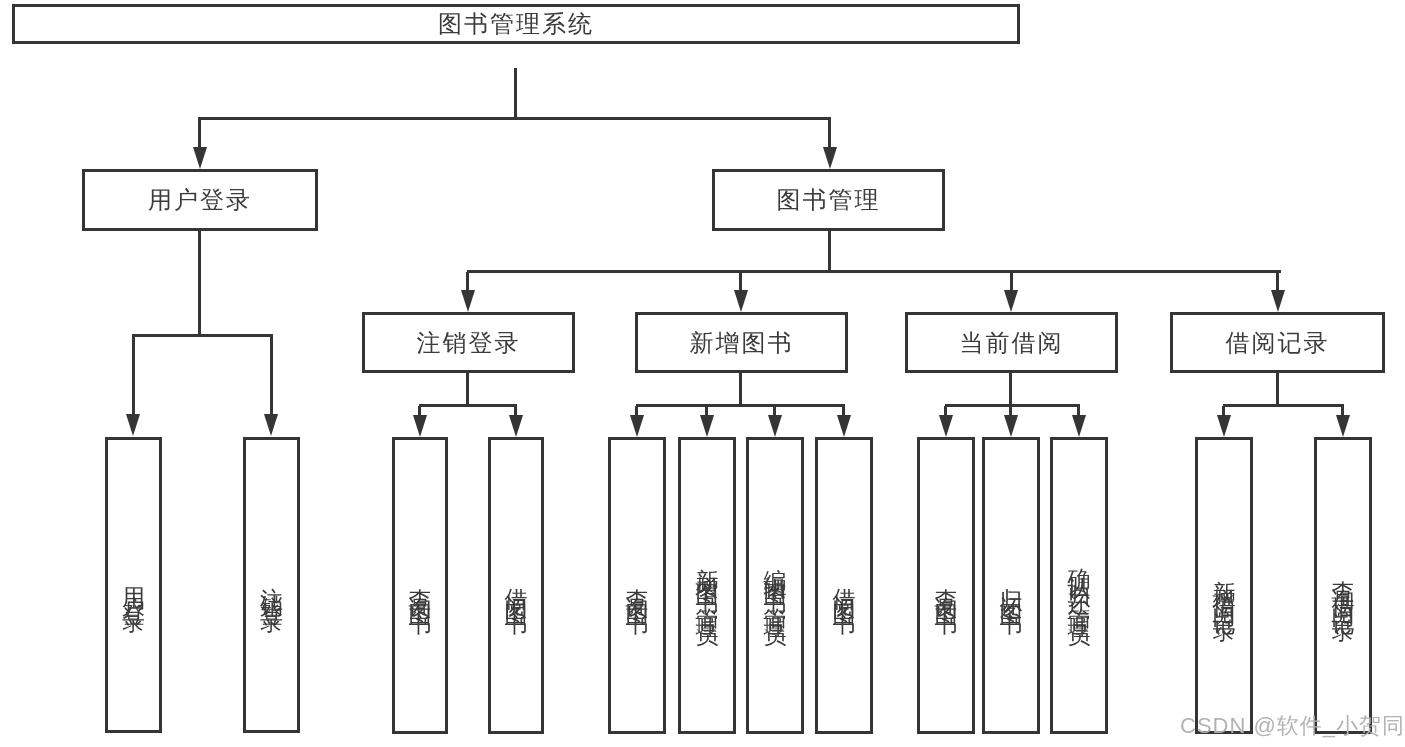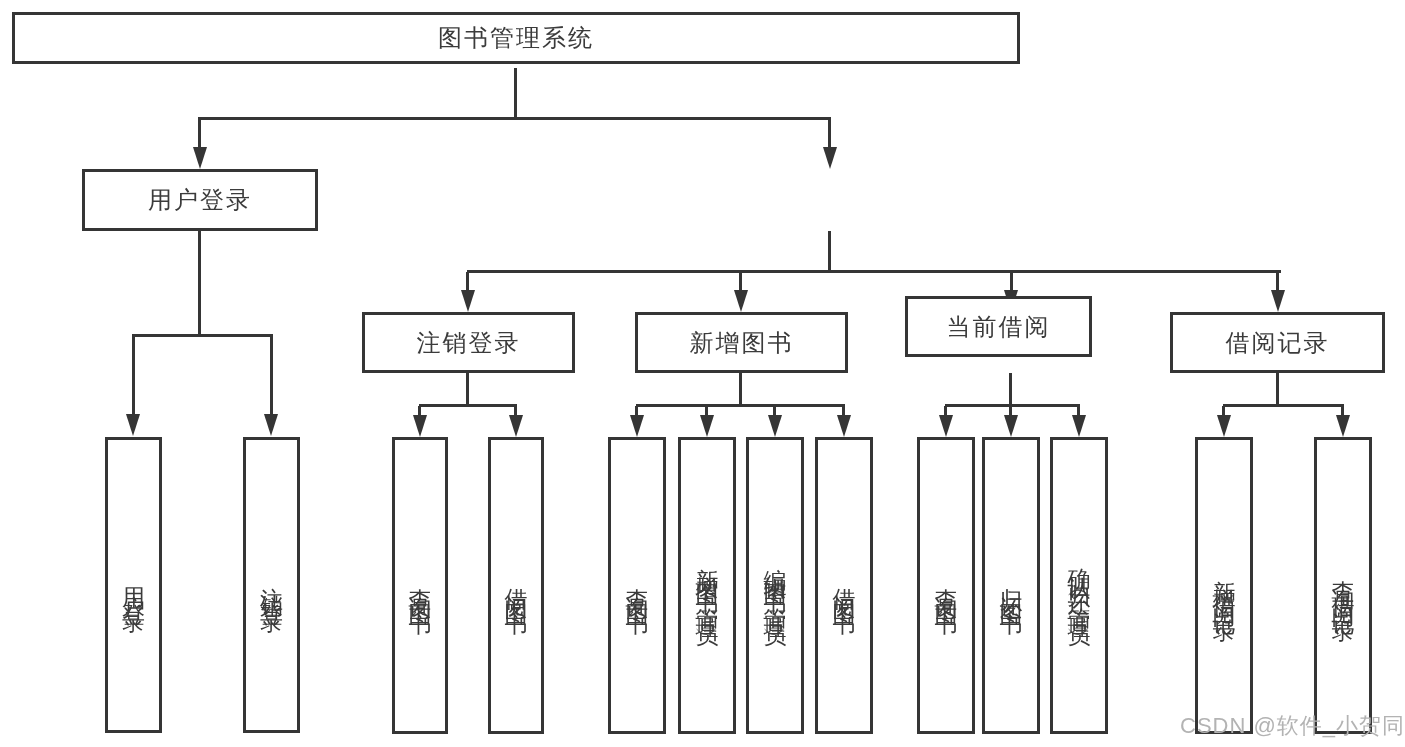--- a/index.html
+++ b/index.html
@@ -66,53 +66,56 @@
     color: #b3b3b3;
     z-index: 5;
     white-space: nowrap;
   }
 </style>
 </head>
 <body>
 
 <div id="stage">
 
-  <div class="bx hx" style="left:12px;top:12px;width:1008px;height:52px">
+  <div class="bx hx" style="left:12px;top:4px;width:1008px;height:40px">
     <span>图书管理系统</span>
   </div>
 
   <div class="ln" style="left:514px;top:68px;width:3px;height:51px"></div>
   <div class="ln" style="left:198px;top:117px;width:633px;height:3px"></div>
   <div class="ln" style="left:198px;top:119px;width:3px;height:30px"></div>
   <div class="arw" style="left:193px;top:147px"></div>
   <div class="ln" style="left:828px;top:119px;width:3px;height:30px"></div>
   <div class="arw" style="left:823px;top:147px"></div>
 
   <div class="bx hx" style="left:82px;top:169px;width:236px;height:62px">
     <span>用户登录</span>
+  </div>
+  <div class="bx hx" style="left:712px;top:169px;width:233px;height:62px">
+    <span>图书管理</span>
   </div>
 
   <div class="ln" style="left:828px;top:231px;width:3px;height:41px"></div>
   <div class="ln" style="left:467px;top:270px;width:814px;height:3px"></div>
   <div class="ln" style="left:466px;top:272px;width:3px;height:20px"></div>
   <div class="arw" style="left:461px;top:290px"></div>
   <div class="ln" style="left:739px;top:272px;width:3px;height:20px"></div>
   <div class="arw" style="left:734px;top:290px"></div>
   <div class="ln" style="left:1010px;top:272px;width:3px;height:20px"></div>
   <div class="arw" style="left:1004px;top:290px"></div>
   <div class="ln" style="left:1276px;top:272px;width:3px;height:20px"></div>
   <div class="arw" style="left:1271px;top:290px"></div>
 
   <div class="bx hx" style="left:362px;top:312px;width:213px;height:61px">
     <span>注销登录</span>
   </div>
   <div class="bx hx" style="left:635px;top:312px;width:213px;height:61px">
     <span>新增图书</span>
   </div>
-  <div class="bx hx" style="left:905px;top:296px;width:187px;height:61px">
+  <div class="bx hx" style="left:905px;top:312px;width:213px;height:61px">
     <span>当前借阅</span>
   </div>
   <div class="bx hx" style="left:1170px;top:312px;width:215px;height:61px">
     <span>借阅记录</span>
   </div>
 
   <div class="ln" style="left:198px;top:231px;width:3px;height:105px"></div>
   <div class="ln" style="left:132px;top:334px;width:141px;height:3px"></div>
   <div class="ln" style="left:132px;top:336px;width:3px;height:78px"></div>
   <div class="arw" style="left:126px;top:414px"></div>

